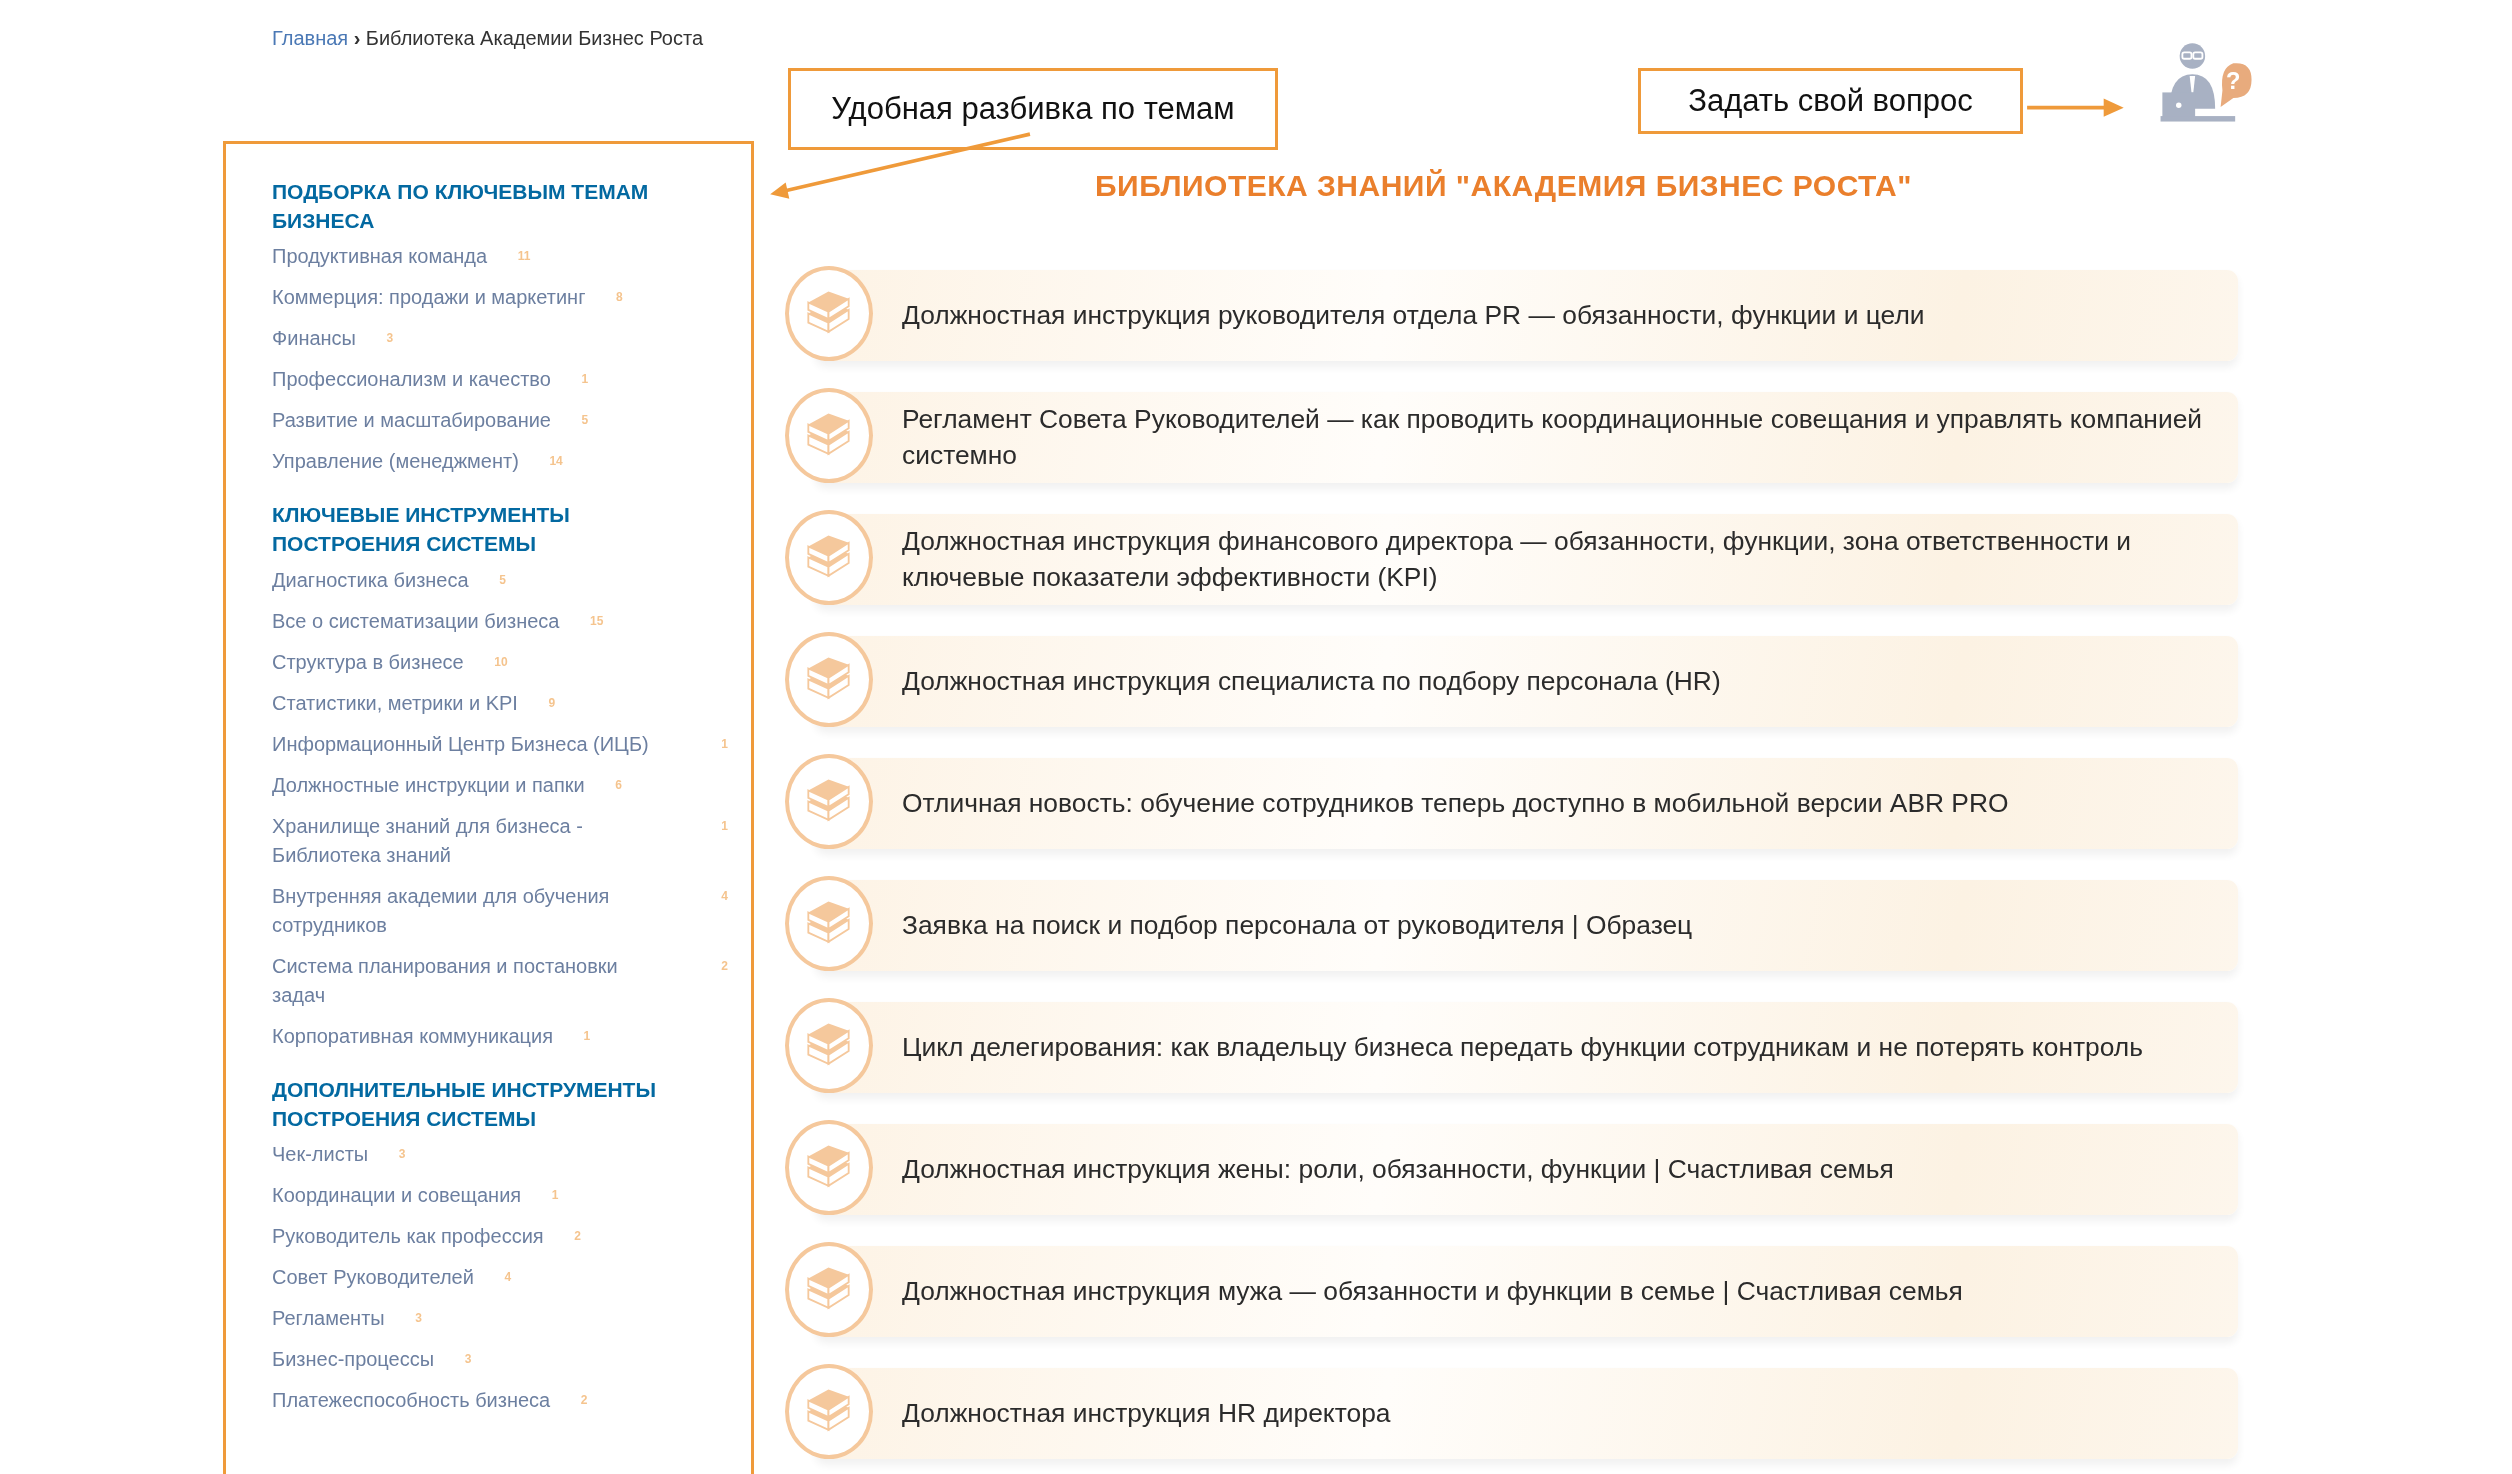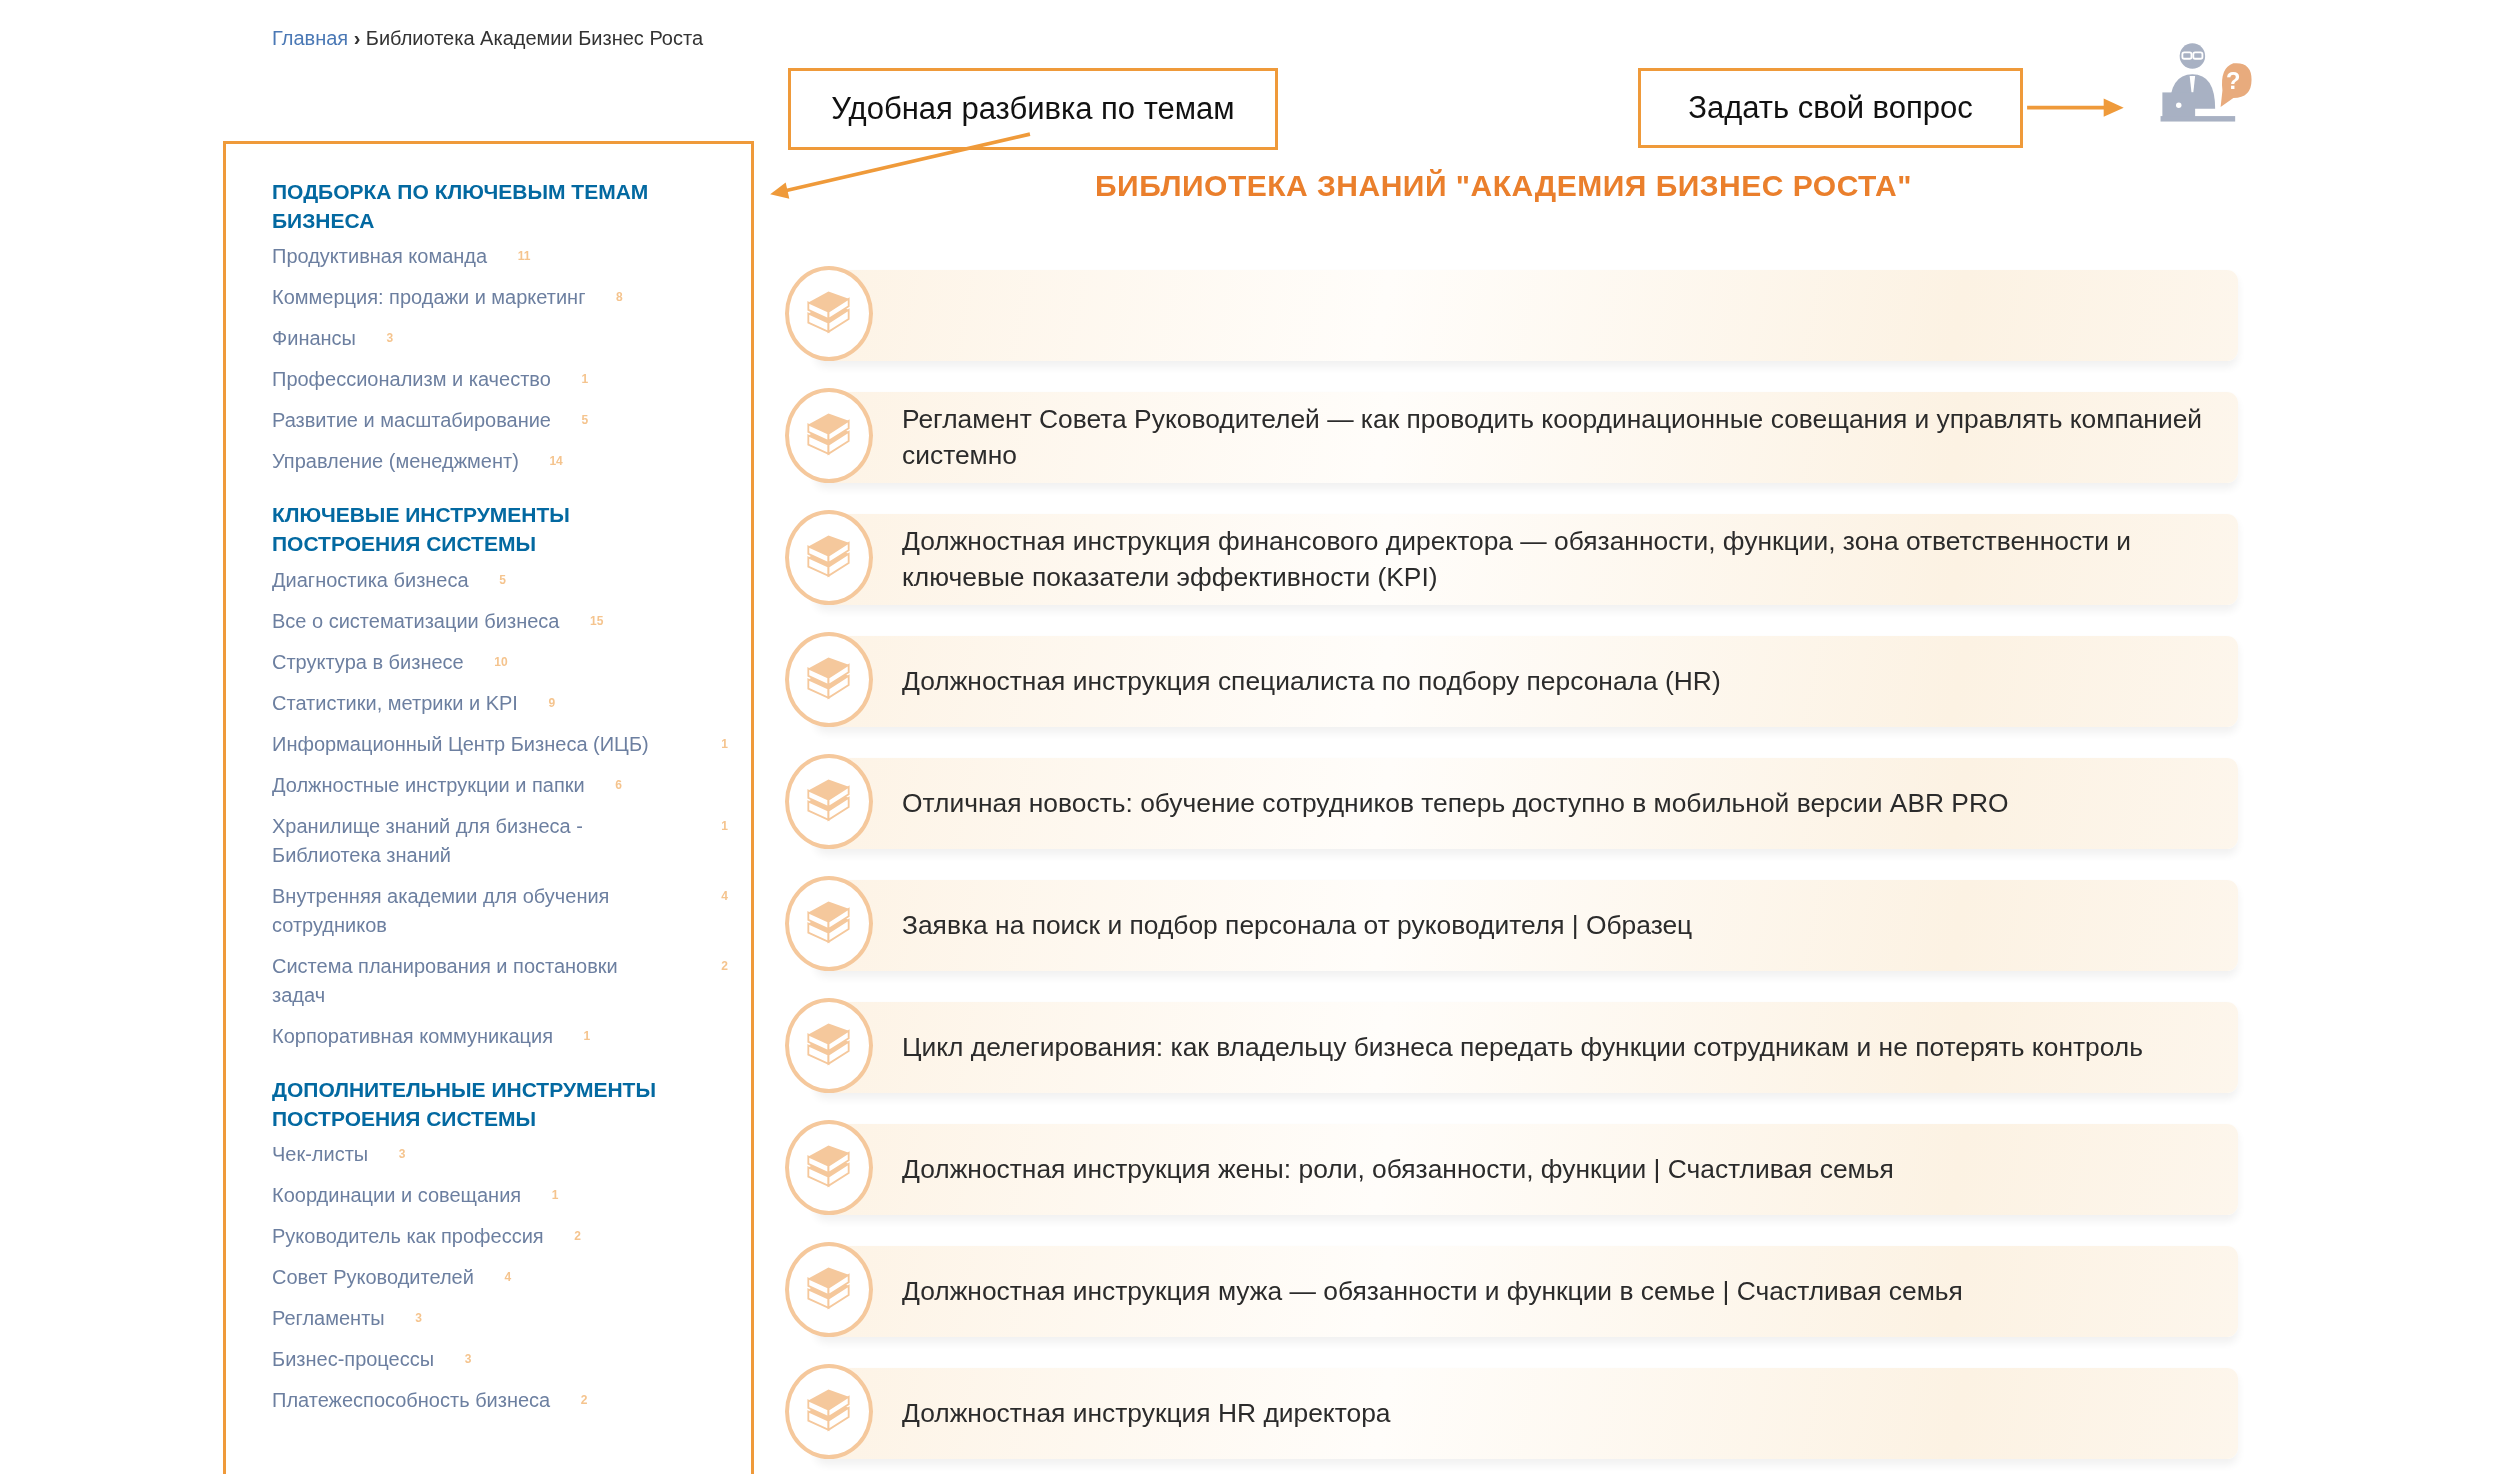--- a/index.html
+++ b/index.html
@@ -7,21 +7,21 @@
          font-family:"Liberation Sans", "DejaVu Sans", sans-serif; }
 
   .breadcrumb { position:absolute; left:272px; top:27px; font-size:20px; color:#333; }
   .breadcrumb .home { color:#4a78b5; }
   .breadcrumb .sep { display:inline-block; margin:0 5.5px; font-weight:bold; color:#333; }
 
   .callout { position:absolute; border:3.6px solid #ef9a3a; background:#fff;
              font-size:31px; color:#111; display:flex; align-items:center; justify-content:center;
              box-sizing:border-box; }
   .callout-topics { left:788px; top:68px; width:490px; height:82px; }
-  .callout-ask { left:1638px; top:68px; width:385px; height:80px; }
+  .callout-ask { left:1638px; top:68px; width:385px; height:66px; }
 
   .arrow-svg { position:absolute; left:0; top:0; width:2512px; height:1475px; pointer-events:none; }
 
   .help-avatar { position:absolute; left:2142px; top:36px; width:119px; height:91px; cursor:pointer; }
 
   .sidebar { position:absolute; left:223px; top:141px; width:531px; height:1349px;
              border:3.6px solid #ef9a3a; box-sizing:border-box; padding:33px 0 0 46px; }
   .section-title { font-weight:bold; font-size:21px; color:#0369a1; line-height:29px;
                    text-transform:uppercase; width:428px; margin-bottom:7.3px; }
   .section { margin-bottom:24px; }
@@ -194,20 +194,21 @@
       <div class="icon">
   <svg width="55" height="55" viewBox="0 0 60 60">
     <polygon points="8,30 30,18 52,26 30,40" fill="#f5c89c"></polygon>
     <polygon points="8,30 30,40 30,50 8,40" fill="#fff" stroke="#f5c89c" stroke-width="2"></polygon>
     <polygon points="30,40 52,26 52,36 30,50" fill="#fff" stroke="#f5c89c" stroke-width="2"></polygon>
     <polygon points="8,18 30,6 52,14 30,28" fill="#f5c89c"></polygon>
     <polygon points="8,18 30,28 30,36 8,26" fill="#fff" stroke="#f5c89c" stroke-width="2"></polygon>
     <polygon points="30,28 52,14 52,22 30,36" fill="#fff" stroke="#f5c89c" stroke-width="2"></polygon>
   </svg>
 </div>
+      <div class="title">Должностная инструкция руководителя отдела PR — обязанности, функции и цели</div>
     </div>
     <div class="article">
       <div class="card"></div>
       <div class="icon">
   <svg width="55" height="55" viewBox="0 0 60 60">
     <polygon points="8,30 30,18 52,26 30,40" fill="#f5c89c"></polygon>
     <polygon points="8,30 30,40 30,50 8,40" fill="#fff" stroke="#f5c89c" stroke-width="2"></polygon>
     <polygon points="30,40 52,26 52,36 30,50" fill="#fff" stroke="#f5c89c" stroke-width="2"></polygon>
     <polygon points="8,18 30,6 52,14 30,28" fill="#f5c89c"></polygon>
     <polygon points="8,18 30,28 30,36 8,26" fill="#fff" stroke="#f5c89c" stroke-width="2"></polygon>

